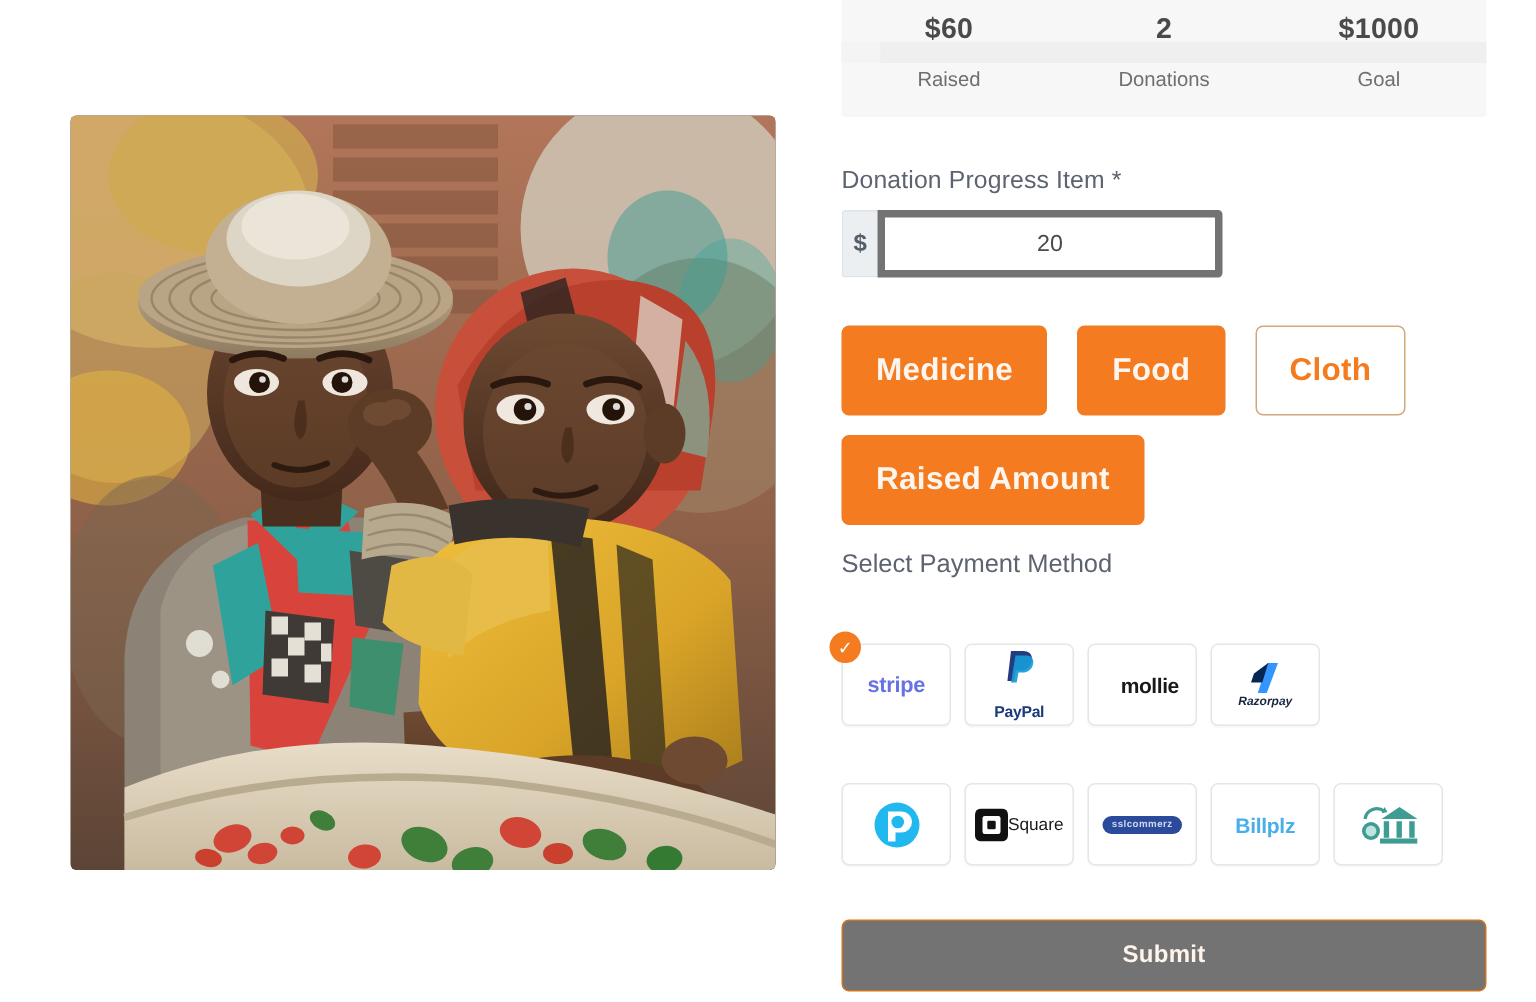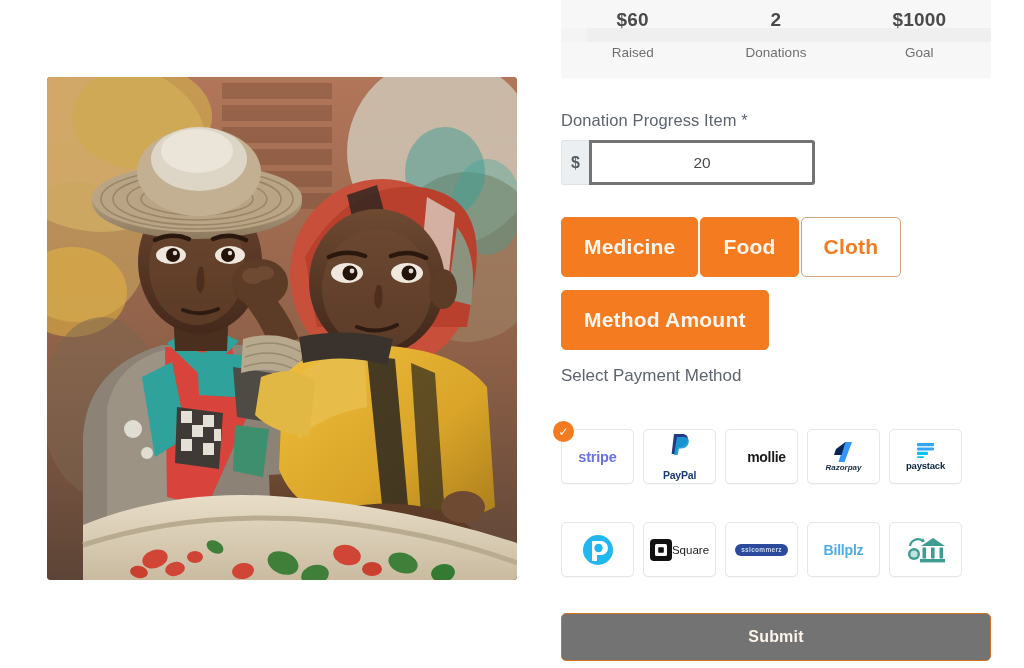--- a/index.html
+++ b/index.html
@@ -66,28 +66,28 @@
     position: absolute; left: 0; top: 140px;
     display: flex; width: 254px; height: 45px;
   }
   .input-prefix {
     width: 46px; display: flex; align-items: center; justify-content: center;
     background: #eceff1; border: 1px solid #dfe3e6; border-right: none;
     border-radius: 3px 0 0 3px;
     font-size: 16px; color: #555e68; font-weight: 600;
   }
   .amount-input {
-    flex: 1; border: 3px solid #737373; border-radius: 0 3px 3px 0;
+    flex: 1; border: 5px solid #737373; border-radius: 0 3px 3px 0;
     background: #fff; text-align: center;
     font-family: inherit; font-size: 15.5px; color: #4a4a4a;
     outline: none; padding: 0 10px;
   }
 
   
-  .btn-row { position: absolute; left: 0; display: flex; gap: 2px; }
+  .btn-row { position: absolute; left: 0; display: flex; gap: 20px; }
   .btn-row.row1 { top: 217px; }
   .btn-row.row2 { top: 290px; }
   .amt-btn {
     border: 1px solid #f07c26;
     border-radius: 5px;
     background: #f47b20;
     color: #fdf6ef;
     font-family: inherit;
     font-size: 21px; font-weight: bold;
     padding: 0 22px; height: 60px;
@@ -374,21 +374,21 @@
       <input class="amount-input" type="text" value="20" style="">
     </div>
 
     <div class="btn-row row1">
       <button class="amt-btn">Medicine</button>
       <button class="amt-btn">Food</button>
       <button class="amt-btn outline">Cloth</button>
     </div>
 
     <div class="btn-row row2">
-      <button class="amt-btn">Method Amount</button>
+      <button class="amt-btn">Raised Amount</button>
     </div>
 
     <div class="pay-heading">Select Payment Method</div>
 
     <div class="pay-row r1">
 
       <div class="pay-tile">
         <div class="check-badge">✓</div>
         <span class="lg-stripe">stripe</span>
       </div>
@@ -410,31 +410,20 @@
       <div class="pay-tile">
         <div class="lg-razor-wrap">
           <svg width="21" height="20" viewBox="0 0 21 20">
             <path d="M12 0 L19 0 L11.5 20 L5.5 20 Z" fill="#3395ff"></path>
             <path d="M3 7 L12.5 0 L8.5 13 L1 13 Z" fill="#072654"></path>
           </svg>
           <span class="lg-razor-txt">Razorpay</span>
         </div>
       </div>
 
-      <div class="pay-tile">
-        <div class="lg-paystack-wrap">
-          <svg width="17" height="15" viewBox="0 0 17 15">
-            <rect x="0" y="0" width="17" height="3.2" rx="1" fill="#36a3f7"></rect>
-            <rect x="0" y="4.4" width="17" height="3.2" rx="1" fill="#36a3f7"></rect>
-            <rect x="0" y="8.8" width="11" height="3.2" rx="1" fill="#00c3f7"></rect>
-            <rect x="0" y="13.2" width="7" height="1.8" rx="0.9" fill="#00c3f7"></rect>
-          </svg>
-          <span class="lg-paystack-txt">paystack</span>
-        </div>
-      </div>
     </div>
 
     <div class="pay-row r2">
 
       <div class="pay-tile">
         <svg width="32" height="32" viewBox="0 0 32 32">
           <circle cx="16" cy="16" r="15" fill="#21b7ef"></circle>
           <path d="M10 7 h9 a7 7 0 0 1 0 14 h-4 v6 h-5 Z" fill="#ffffff"></path>
           <circle cx="16.5" cy="14" r="4.2" fill="#21b7ef"></circle>
         </svg>

